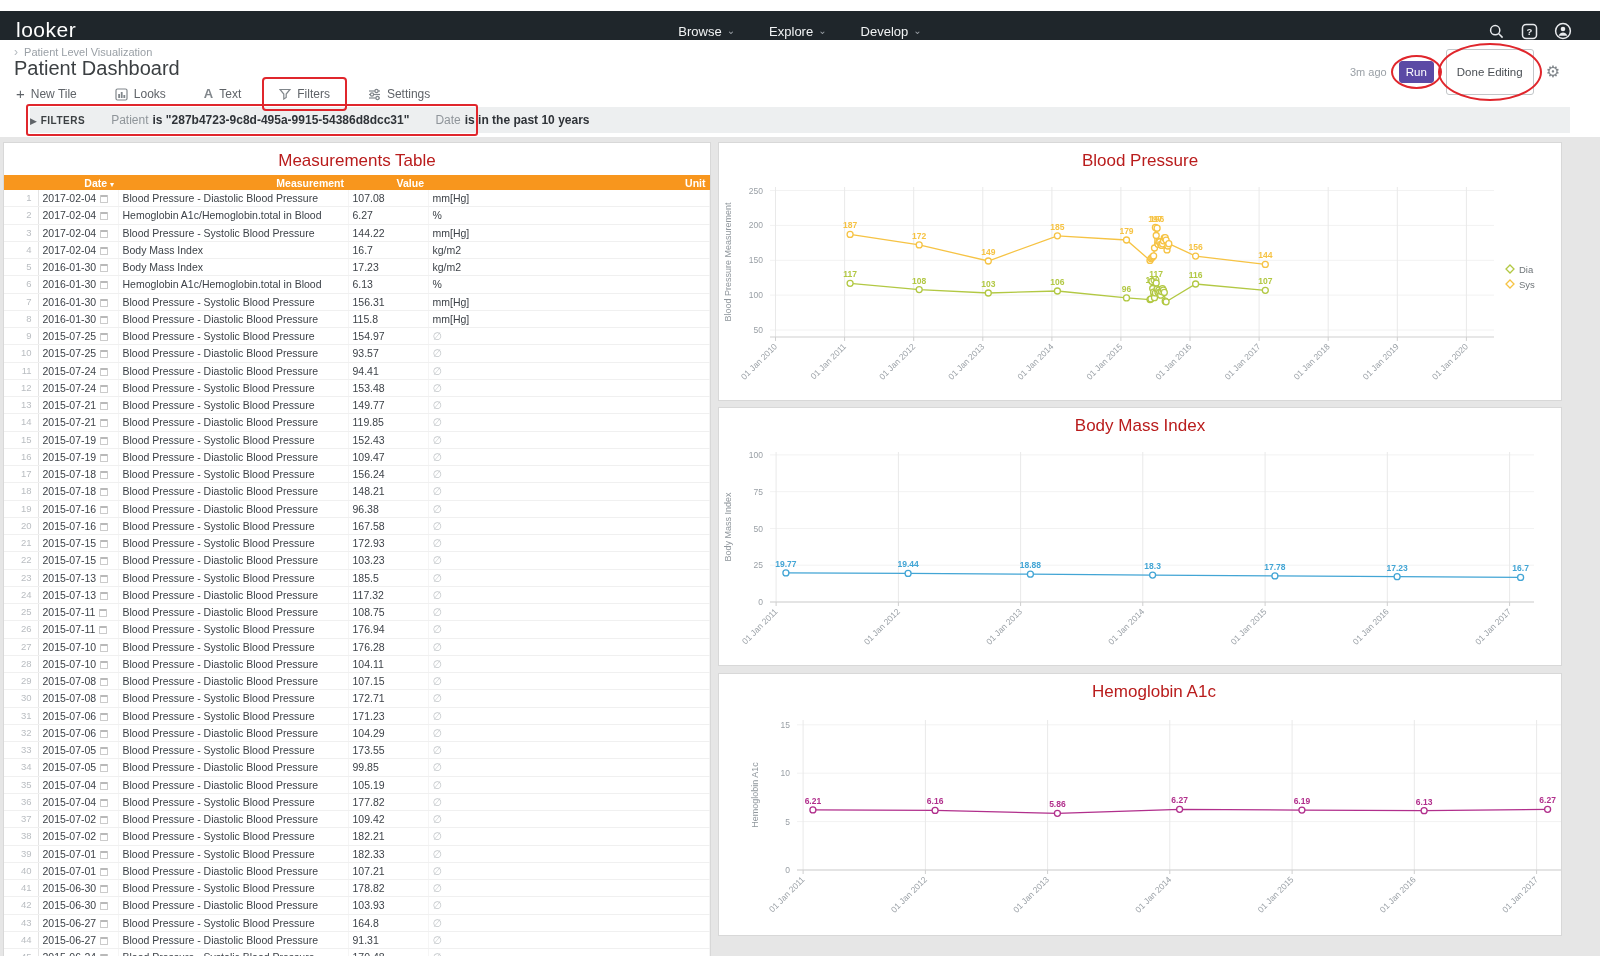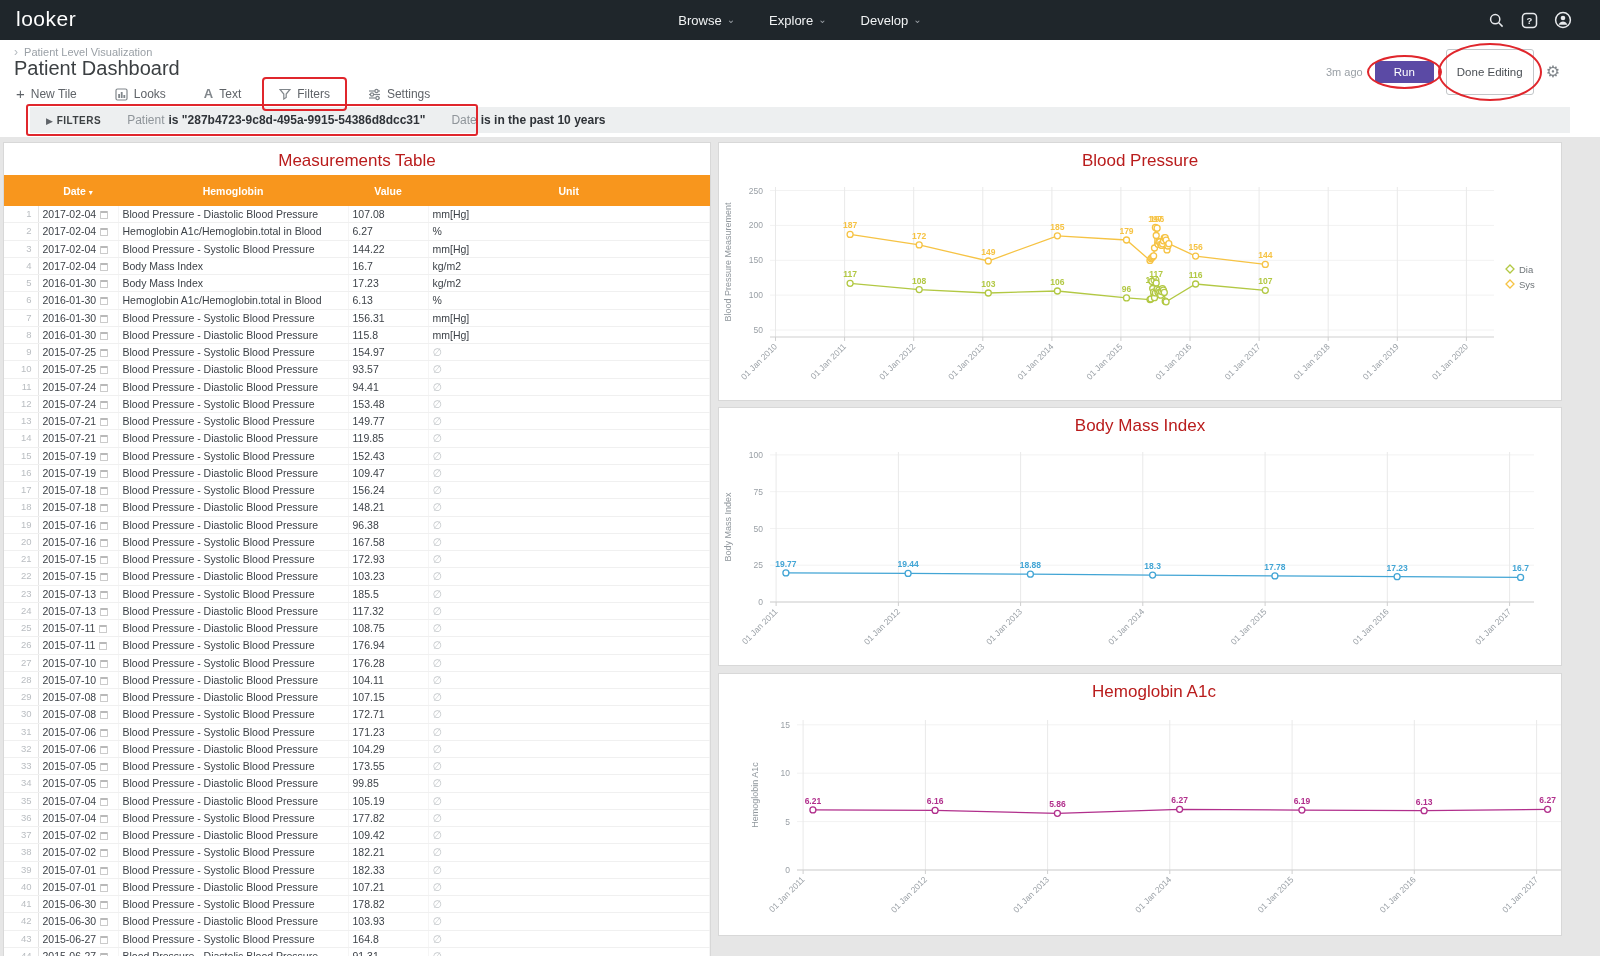--- a/index.html
+++ b/index.html
@@ -1,64 +1,64 @@
 <!DOCTYPE html>
 <html style="--run-button: #5b4aa5; --table-header: #f8961d; --annotation: #e0262c;"><head>
 <meta charset="utf-8">
 <style>
   *{box-sizing:border-box;margin:0;padding:0}
   html,body{width:1600px;height:956px;overflow:hidden;background:#fff;
     font-family:"Liberation Sans","DejaVu Sans",sans-serif;color:#3c4043;}
   
-  .topnav{position:absolute;top:0;left:0;width:1600px;height:40px;background:#1f262b;
+  .topnav{position:absolute;top:11px;left:0;width:1600px;height:40px;background:#1f262b;
     display:flex;align-items:center;}
   .logo{position:absolute;left:16px;top:7px;color:#fff;font-size:21px;letter-spacing:.5px;cursor:pointer;}
   .nav-center{margin:0 auto;display:flex;gap:34px;align-items:center;}
   .nav-item{color:#f1f3f4;font-size:13px;display:flex;align-items:center;gap:5px;cursor:pointer;}
   .nav-item .caret{color:#9aa0a6;font-size:10px;line-height:10px;}
   .nav-right{position:absolute;right:28px;top:0;height:40px;display:flex;align-items:center;gap:16px;}
   .nav-icon{display:inline-flex;cursor:pointer;}
   
   .header{position:absolute;top:40px;left:0;width:1600px;height:42px;background:#fff;}
   .crumb{position:absolute;left:14px;top:5px;font-size:11px;color:#9aa0a6;cursor:pointer;}
   .crumb .crumb-arrow{font-size:12px;margin-right:3px;color:#b5bbc0;}
   .page-title{position:absolute;left:14px;top:17px;font-size:20px;font-weight:400;color:#3c4043;}
   .header-actions{position:absolute;right:40px;top:9px;display:flex;align-items:center;gap:12px;}
   .ago{font-size:11px;color:#9aa0a6;}
   .run-btn{background:var(--run-button,#5b4aa5);color:#fff;border:1px solid var(--run-button,#5b4aa5);
-    border-radius:3px;font-size:11.5px;padding:4px 18px;cursor:pointer;font-family:inherit;}
+    border-radius:3px;font-size:11.5px;padding:4px 6px;cursor:pointer;font-family:inherit;}
   .done-btn{background:#fff;color:#4a4f54;border:1px solid #c3c6c9;border-radius:3px;
     font-size:11.5px;padding:16px 10px;cursor:pointer;font-family:inherit;}
   .gear{font-size:16px;color:#80868b;cursor:pointer;line-height:16px;}
   
   .toolbar{position:absolute;top:82px;left:6px;width:1590px;height:24px;display:flex;gap:18px;align-items:center;}
   .tb-btn{display:inline-flex;align-items:center;gap:6px;background:none;border:none;color:#5f6368;
     font-size:12px;padding:4px 10px;cursor:pointer;font-family:inherit;}
   .tb-ic{display:inline-flex;color:#80868b;}
   .plus{font-size:15px;line-height:12px;color:#5f6368;}
   .txt-a{font-size:13px;font-weight:700;color:#80868b;line-height:12px;}
   
   .filterbar{position:absolute;top:107px;left:30px;width:1540px;height:26px;background:#edeff0;
     display:flex;align-items:center;gap:26px;padding-left:12px;cursor:pointer;}
   .fb-arrow{font-size:9px;color:#5f6368;}
-  .fb-label{font-size:10px;font-weight:700;letter-spacing:.5px;color:#3c4043;margin-left:-16px;padding-left:20px;}
+  .fb-label{font-size:10px;font-weight:700;letter-spacing:.5px;color:#3c4043;margin-left:-16px;padding-left:4px;}
   .fb-filter{font-size:12px;color:#8f959a;}
   .fb-filter b{color:#2f3338;margin-left:4px;}
   
   .main{position:absolute;top:137px;left:0;width:1600px;height:819px;background:#e6e6e6;overflow:hidden;}
   .tile{position:absolute;background:#fff;border:1px solid #d8d8d8;}
   .table-tile{left:3px;top:5px;width:708px;height:832px;}
   .chart-tile-0{left:718px;top:5px;width:844px;height:259px;}
   .chart-tile-1{left:718px;top:270px;width:844px;height:259px;}
   .chart-tile-2{left:718px;top:536px;width:844px;height:263px;padding-left:28px;}
   .tile-title{font-size:17px;font-weight:400;color:#b91c1c;text-align:center;padding:8px 0 4px;}
   
   table{border-collapse:collapse;table-layout:fixed;width:706px;font-size:10.5px;}
-  th{background:var(--table-header,#f8961d);color:#fff;font-weight:700;text-align:center;
-    height:31px;padding:0 4px;white-space:nowrap;overflow:hidden;cursor:pointer;}
+  th{background:var(--table-header,#f8961d);color:#fff;font-weight:700;text-align:right;
+    height:15px;padding:0 4px;white-space:nowrap;overflow:hidden;cursor:pointer;}
   .sort-caret{font-size:8px;}
   td{height:16.25px;line-height:16.25px;padding:0 4px;white-space:nowrap;overflow:hidden;
     border-bottom:1px solid #f0f0f0;border-right:1px solid #f5f5f5;color:#3d4248;}
   td.num-col{color:#b9bdc1;font-size:9.5px;text-align:right;padding-right:6px;border-right:1px solid #e4e4e4;}
   td.null-unit{color:#c3c7ca;}
   .cal{display:inline-block;width:8px;height:8px;border:1px solid #cbcbcb;border-top:2px solid #b9b9b9;
     border-radius:1px;margin-left:4px;vertical-align:-1px;}
   
   svg{display:block;margin:0 auto;}
   svg text{font-family:"Liberation Sans","DejaVu Sans",sans-serif;}
@@ -205,21 +205,21 @@
             <col style="width:34px">
             <col style="width:80px">
             <col style="width:230px">
             <col style="width:80px">
             <col>
           </colgroup>
           <thead>
             <tr>
               <th class="num-col"></th>
               <th>Date <span class="sort-caret">▾</span></th>
-              <th>Hemoglobin</th>
+              <th>Measurement</th>
               <th>Value</th>
               <th>Unit</th>
             </tr>
           </thead>
           <tbody>
             <tr>
               <td class="num-col">1</td>
               <td>2017-02-04<span class="cal"></span></td>
               <td>Blood Pressure - Diastolic Blood Pressure</td>
               <td>107.08</td>

